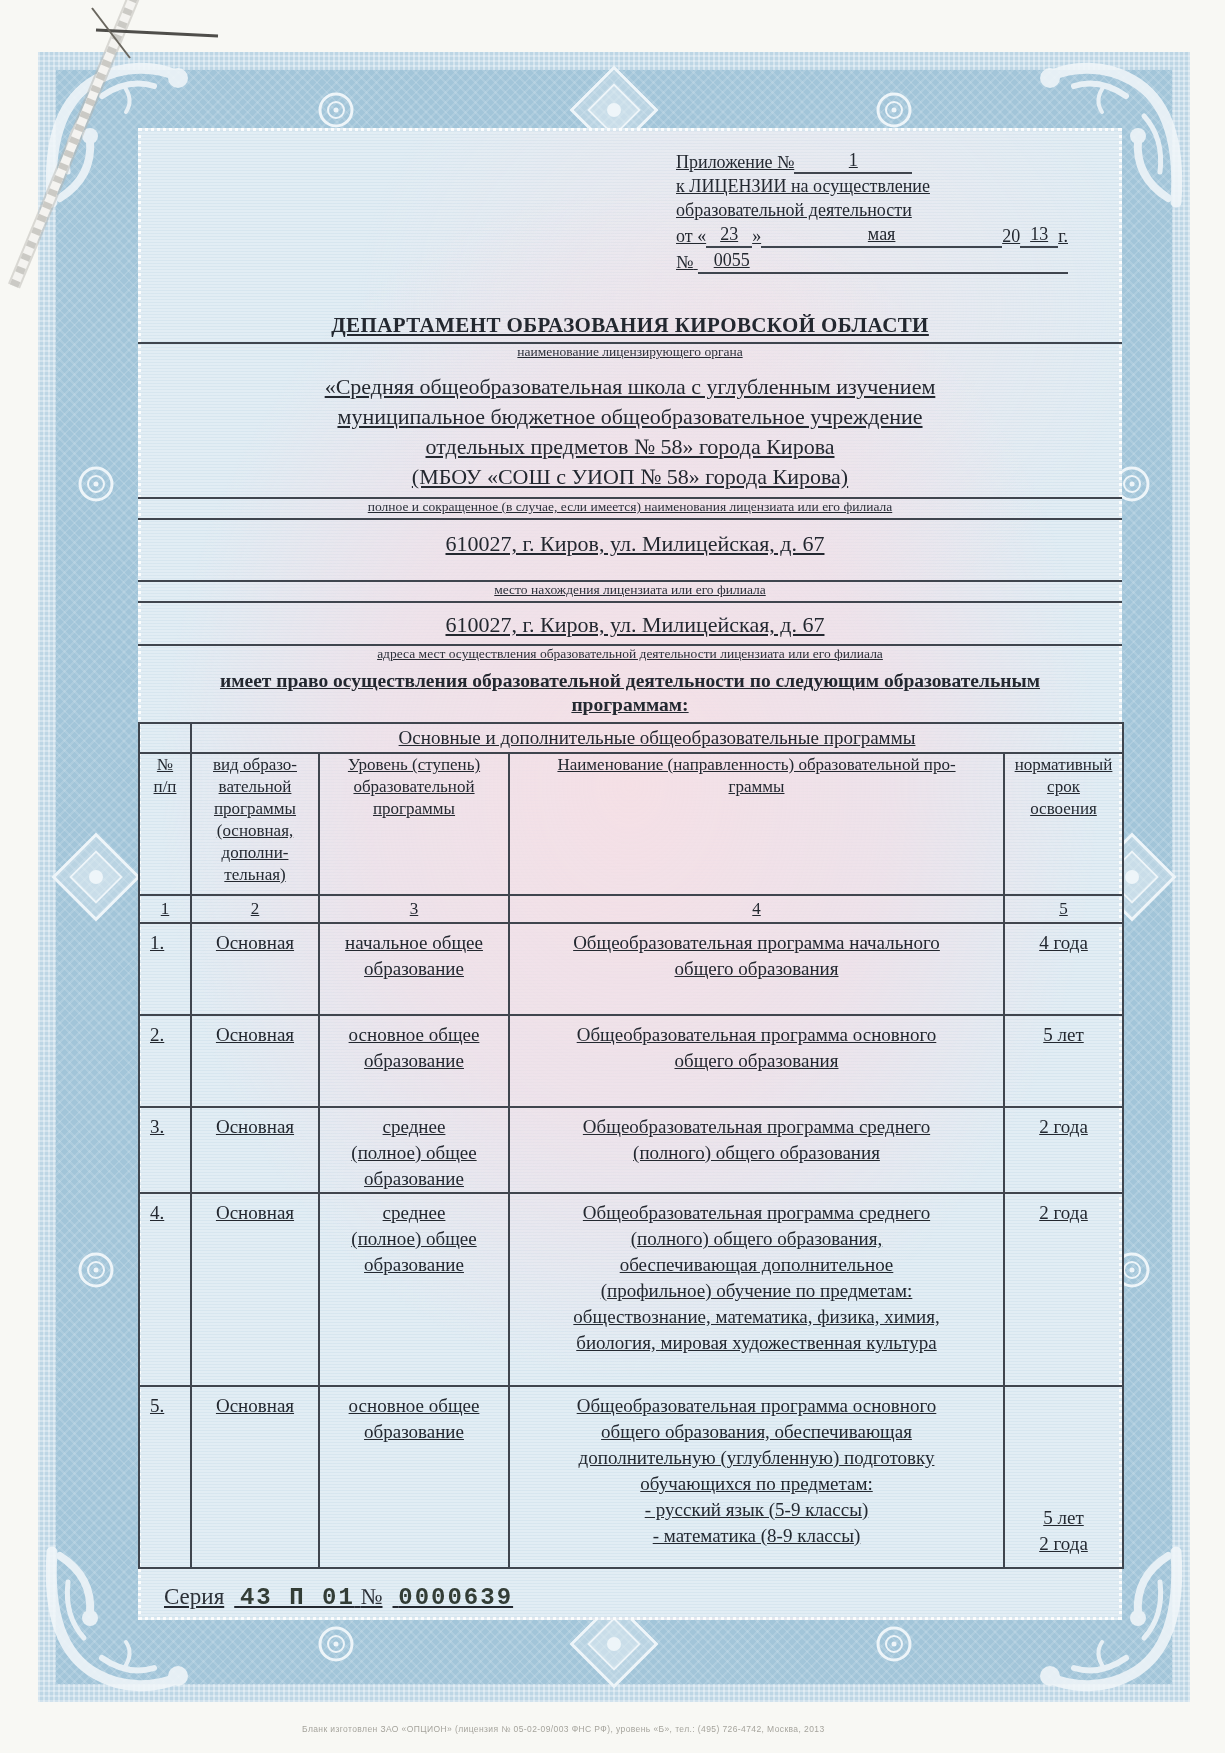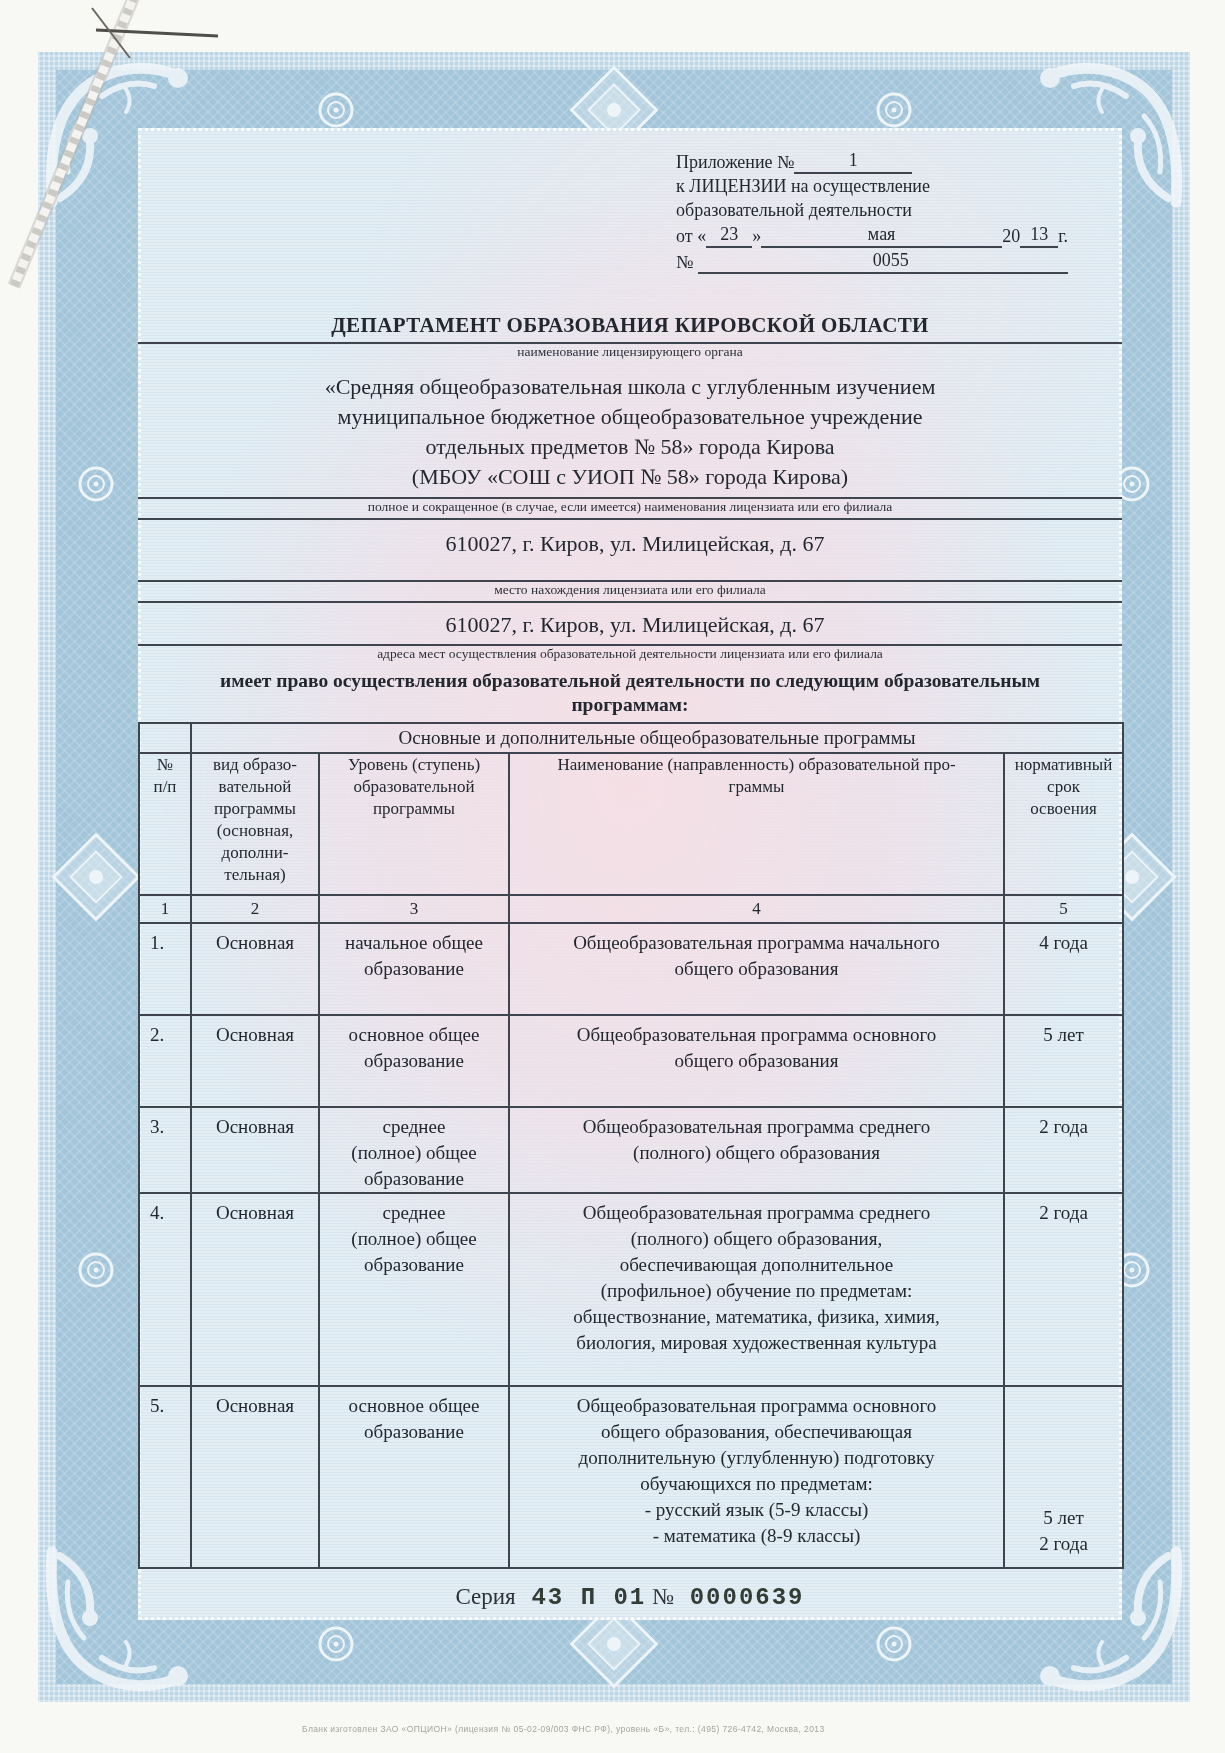--- a/index.html
+++ b/index.html
@@ -30,34 +30,34 @@
     border:3px dotted rgba(255,255,255,.9);
     background:
       radial-gradient(48% 40% at 50% 44%, rgba(246,223,229,.95) 0%, rgba(243,222,230,.7) 55%, rgba(240,226,233,0) 100%),
       radial-gradient(40% 22% at 62% 12%, rgba(246,226,231,.55) 0%, rgba(246,226,231,0) 100%),
       repeating-linear-gradient(0deg, rgba(150,185,208,.14) 0 1px, transparent 1px 3px),
       #e2edf4;
   }
   
   .content{
     position:absolute;left:138px;top:128px;width:984px;height:1344px;
-    font-size:18px;line-height:24px;
+    font-size:18px;line-height:24px;text-decoration:underline;
   }
   .pre{white-space:pre-line;}
   .rule{border-top:2px solid #3f454e;height:0;width:100%;}
   .caption{font-size:13.5px;line-height:16px;text-align:center;color:#2b303a;}
   
   .appendix{width:392px;margin:20px 54px 0 auto;font-size:18px;line-height:24px;}
   .apx-row{display:flex;align-items:flex-end;}
   .fill{border-bottom:2px solid #3f454e;text-align:center;}
   .fill-num1{width:118px;}
   .fill-day{width:46px;}
   .fill-month{flex:1;}
   .fill-year{width:38px;}
-  .fill-docno{flex:1;text-align:center;padding-left:16px;}
+  .fill-docno{flex:1;text-align:left;padding-left:16px;}
   
   .title{margin-top:38px;text-align:center;font-size:21px;line-height:26px;font-weight:bold;letter-spacing:.4px;}
   .title-rule{margin-top:4px;}
   
   .name-block{margin-top:12px;text-align:center;font-size:22px;line-height:30px;}
   .name-rule{margin-top:5px;}
   .caption-rule{margin-top:3px;}
   .address{margin-top:10px;text-align:center;font-size:22px;line-height:28px;margin-left:10px;}
   .loc-rule-top{margin-top:22px;}
   .addr2{margin-top:8px;}
@@ -78,21 +78,21 @@
   .numline-row td{font-size:17px;text-align:center;vertical-align:middle;}
   tbody.rows td{vertical-align:top;padding-top:6px;text-align:center;}
   tbody.rows .c-num{text-align:left;padding-left:10px;}
   tbody.rows tr:nth-child(1){height:92px;}
   tbody.rows tr:nth-child(2){height:92px;}
   tbody.rows tr:nth-child(3){height:84px;}
   tbody.rows tr:nth-child(4){height:193px;}
   tbody.rows tr:nth-child(5){height:182px;}
   tbody.rows tr:nth-child(5) .c-term{vertical-align:bottom;padding-bottom:10px;}
   
-  .serial{margin-top:16px;text-align:center;font-size:23px;color:#2c3138;}
+  .serial{margin-top:16px;text-align:left;font-size:23px;color:#2c3138;margin-left:26px;}
   .serial .mono{font-family:"Liberation Mono","DejaVu Sans Mono",monospace;font-size:24px;font-weight:bold;letter-spacing:2px;color:#333d36;}
   .serial .sp{display:inline-block;width:10px;}
   
   .artifacts{position:absolute;left:0;top:0;z-index:40;pointer-events:none;}
   .print-note{
     position:absolute;left:302px;top:1724px;width:680px;height:12px;
     font-family:"Liberation Sans","DejaVu Sans",sans-serif;
     font-size:8.5px;letter-spacing:.4px;color:#97958d;white-space:nowrap;overflow:hidden;opacity:.85;
   }
 </style>

